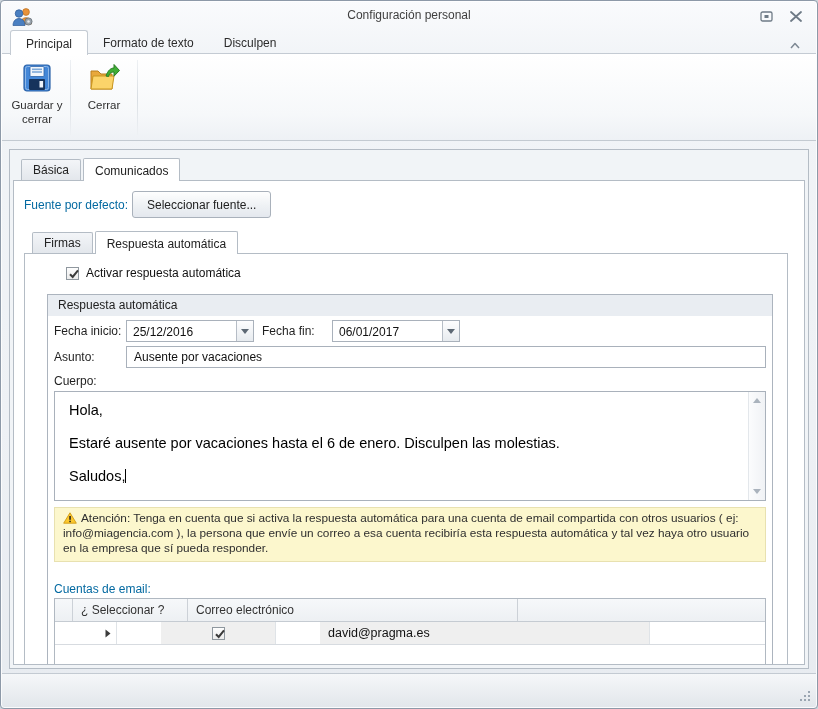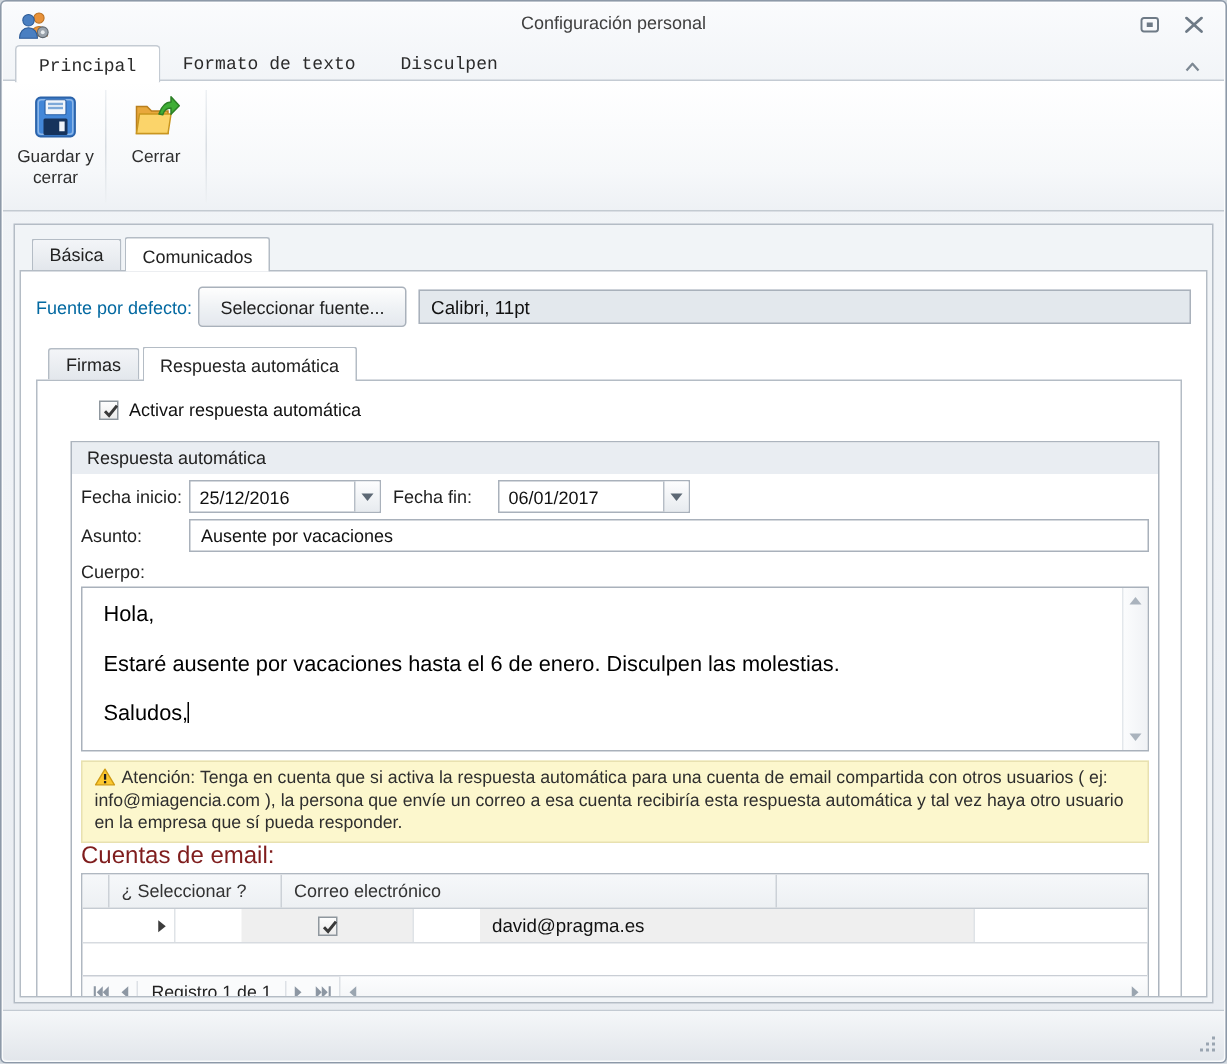--- a/index.html
+++ b/index.html
@@ -12,21 +12,21 @@
 
   
   .titlebar{position:absolute;top:1px;left:1px;right:1px;height:27px;}
   .app-icon{position:absolute;left:9px;top:5px;width:24px;height:19px;}
   .title{position:absolute;left:0;right:0;top:6px;text-align:center;font-size:12px;color:#3f3f3f;}
   .winbtns{position:absolute;right:10px;top:6px;display:flex;gap:10px;}
   .winbtn{width:20px;height:16px;display:flex;align-items:center;justify-content:center;cursor:default;}
 
   
   .ribbon-tabs{position:absolute;top:28px;left:1px;right:1px;height:25px;display:flex;align-items:flex-end;padding-left:8px;}
-  .rtab{font-size:12px;color:#2b2b2b;padding:4px 15px 4px;height:22px;line-height:14px;border-radius:3px 3px 0 0;font-family:Liberation Mono, monospace;}
+  .rtab{font-size:12px;color:#2b2b2b;padding:4px 15px 4px;height:22px;line-height:14px;border-radius:3px 3px 0 0;}
   .rtab.active{background:#fff;border:1px solid #c4cbd3;border-bottom:none;height:25px;padding-top:6px;margin-bottom:-1px;position:relative;z-index:3;}
   .collapse-btn{position:absolute;right:14px;top:8px;width:14px;height:12px;}
 
   
   .ribbon{position:absolute;top:52px;left:1px;right:1px;height:88px;background:linear-gradient(#ffffff,#f6f8fa 70%,#eef1f5);
           border-top:1px solid #c4cbd3;border-bottom:1px solid #c3cad1;display:flex;align-items:stretch;padding:4px 0 3px 6px;}
   .rbtn{width:58px;display:flex;flex-direction:column;align-items:center;padding-top:4px;border-radius:3px;}
   .rbtn .ic{width:32px;height:32px;}
   .rbtn .lbl{margin-top:4px;font-size:11.5px;color:#2f2f2f;text-align:center;line-height:1.25;width:52px;}
   .rsep{width:1px;background:linear-gradient(#eef1f4,#d9dee3,#eef1f4);margin:2px 4px;}
@@ -76,21 +76,21 @@
   .caret{display:inline-block;width:1px;height:14px;background:#000;vertical-align:-2px;}
   .vscroll{position:absolute;right:0;top:0;bottom:0;width:17px;background:linear-gradient(to right,#fbfcfd,#f0f2f5);border-left:1px solid #e3e7eb;}
   .vsa{position:absolute;left:0;right:0;height:15px;display:flex;align-items:center;justify-content:center;}
   .vsa.up{top:1px;} .vsa.dn{bottom:1px;}
   .tri-up-s{width:0;height:0;border-left:4px solid transparent;border-right:4px solid transparent;border-bottom:5px solid #aab3bd;}
   .tri-dn-s{width:0;height:0;border-left:4px solid transparent;border-right:4px solid transparent;border-top:5px solid #aab3bd;}
 
   .warnbox{margin-top:6px;background:#fcf7cd;border:1px solid #e8e1b0;padding:3px 8px 5px 8px;font-size:11.8px;line-height:1.28;color:#2e2e2e;}
   .warnbox svg{vertical-align:-2px;margin-right:4px;}
 
-  .accounts-lbl{font-size:16px;color:#7f1d1d;margin-top:0;}
+  .accounts-lbl{font-size:12px;color:#0369a1;margin-top:20px;}
 
   
   .gridwrap{margin-top:2px;border:1px solid #b0b8c1;background:#fff;height:90px;position:relative;overflow:hidden;}
   .ghead{display:flex;height:23px;background:linear-gradient(#f6f8fa,#edf0f3);border-bottom:1px solid #c5cbd2;}
   .ghead .hc{font-size:12px;color:#333;padding:4px 0 0 8px;border-right:1px solid #ccd1d7;overflow:hidden;white-space:nowrap;}
   .grow{display:flex;height:23px;border-bottom:1px solid #d7dbe0;}
   .grow .rc{border-right:1px solid #dfe3e7;background:#efefef;display:flex;align-items:center;margin-left:44px;}
   .csel{width:18px;flex:0 0 18px;}
   .ccheck{width:115px;flex:0 0 115px;}
   .cemail{width:330px;flex:0 0 330px;}
@@ -181,21 +181,20 @@
     <div class="tabstrip">
       <div class="tab">Básica</div>
       <div class="tab active">Comunicados</div>
     </div>
 
     <div class="tab-page">
 
       <div class="font-row">
         <div class="flabel">Fuente por defecto:</div>
         <div class="btn">Seleccionar fuente...</div>
-        <div class="font-val">Calibri, 11pt</div>
       </div>
 
       <div class="subtabstrip">
         <div class="tab">Firmas</div>
         <div class="tab active">Respuesta automática</div>
       </div>
 
       <div class="sub-page">
 
         <div class="check-row">

